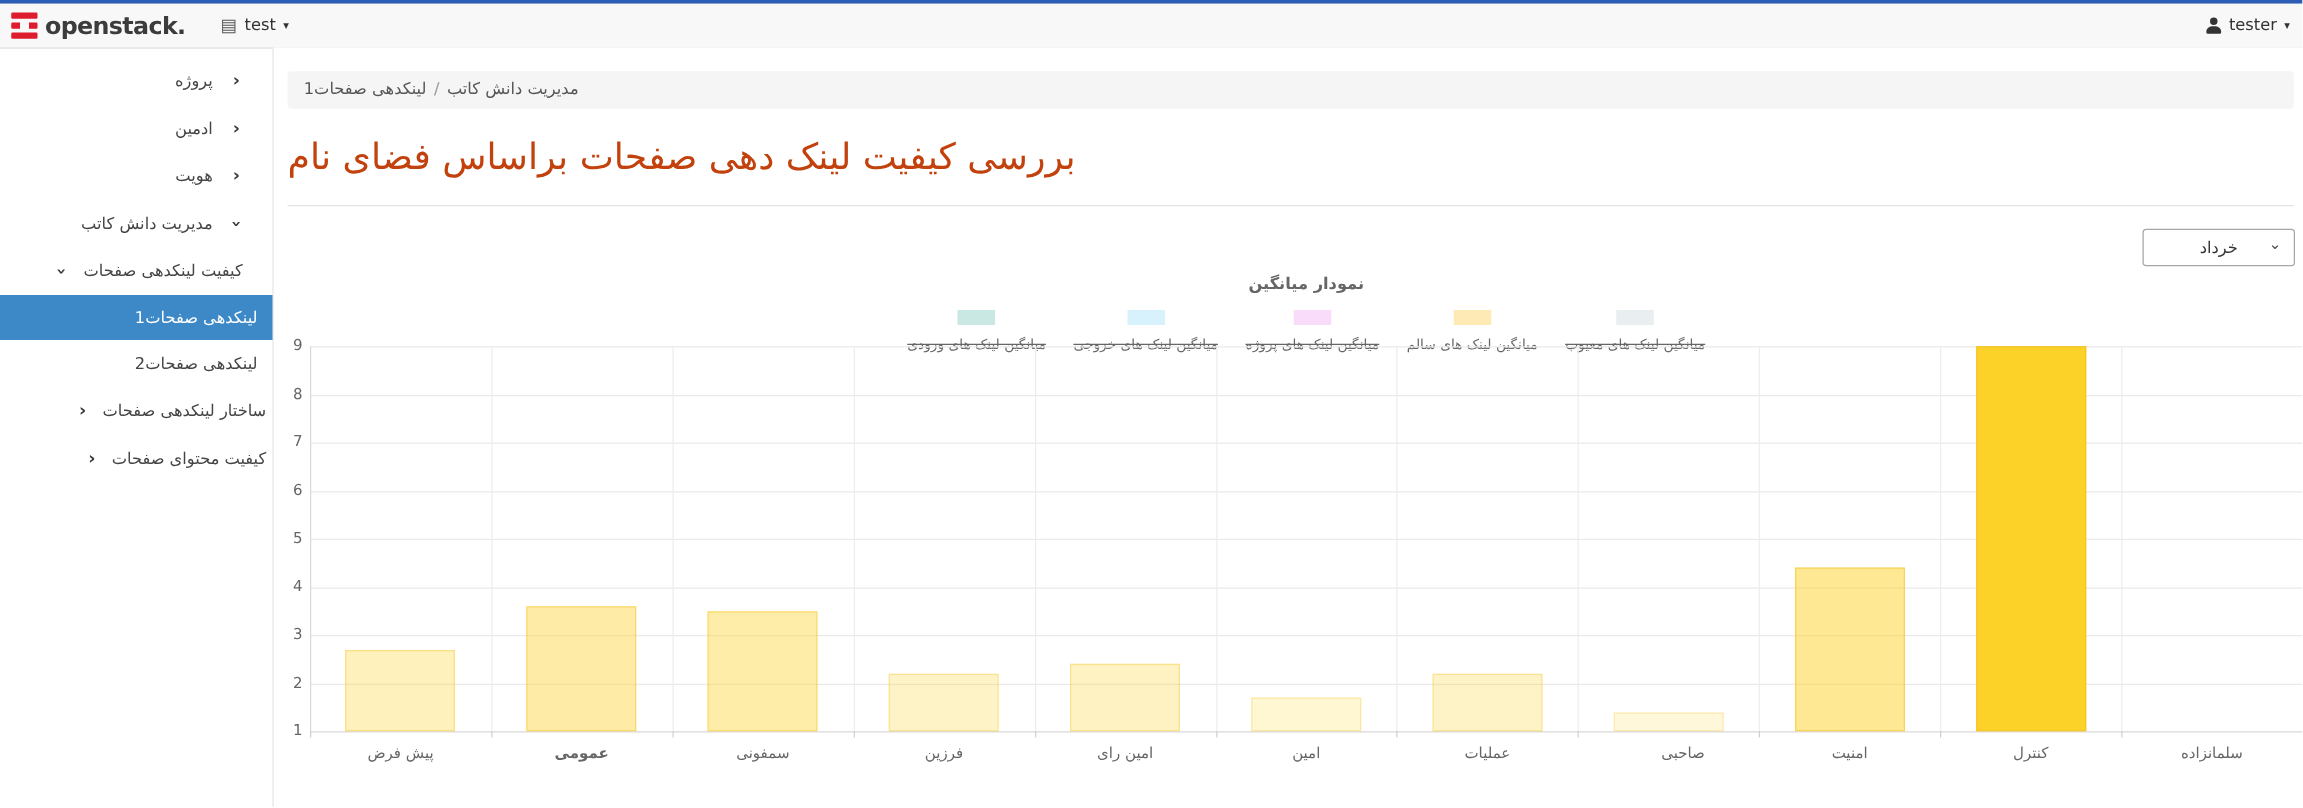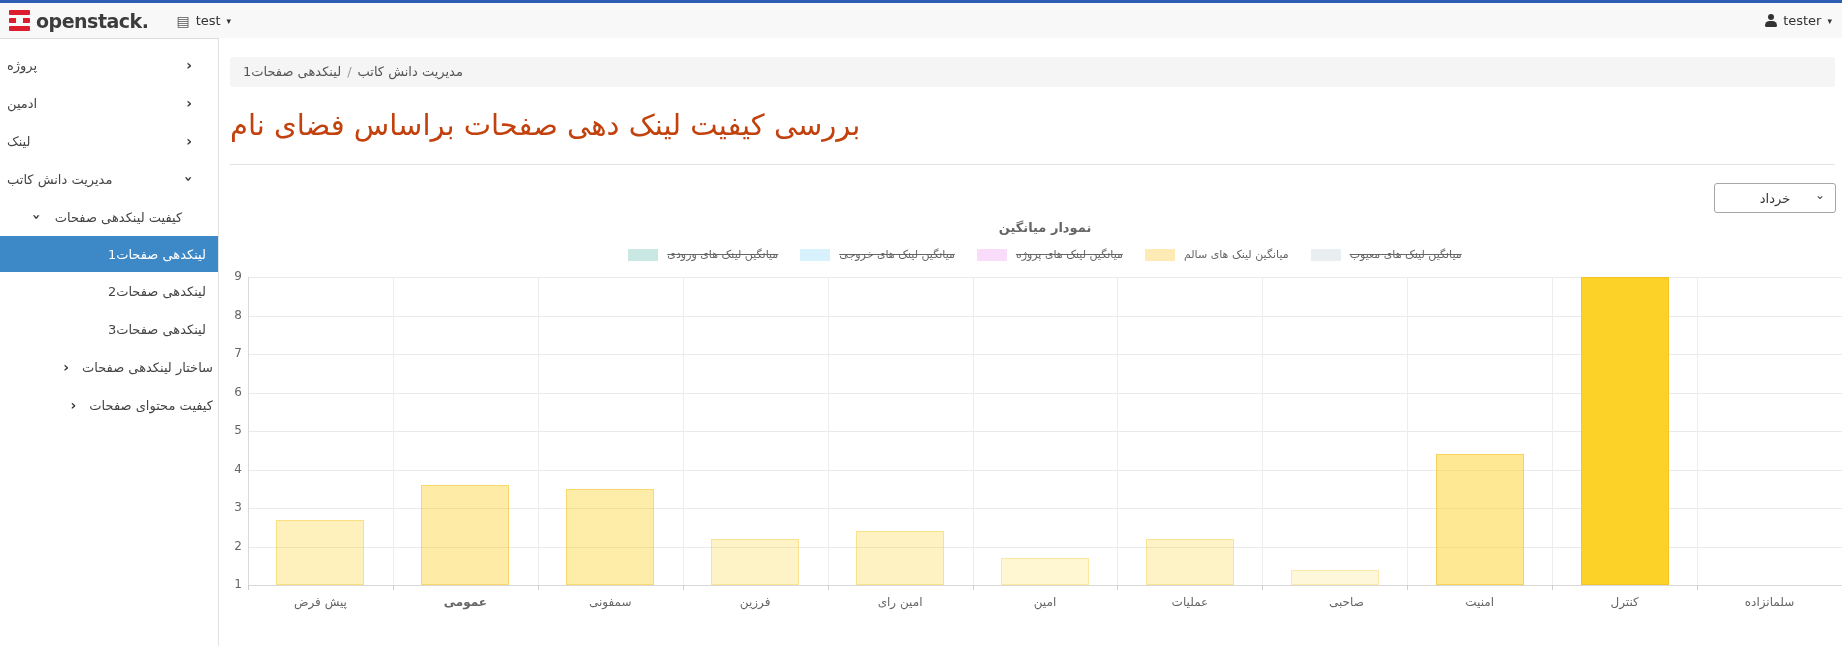--- a/index.html
+++ b/index.html
@@ -27,22 +27,22 @@
   .person-ico i { position:absolute; left:3.5px; top:0; width:6px; height:6px; border-radius:50%; background:#333; }
   .person-ico u { position:absolute; left:0.5px; bottom:0; width:12px; height:6px;
                   border-radius:6px 6px 2px 2px; background:#333; }
 
   
   .sidebar { position:absolute; top:39px; left:0; width:219px; height:607px;
              background:#fff; border-right:1px solid #e2e2e2; padding-top:7px; }
   .side-row { height:38px; display:flex; align-items:center; font-size:13px; color:#444; cursor:pointer; }
   .side-row .chev { font-weight:bold; font-size:14px; color:#3a3a3a; line-height:1; }
   .chev.down { display:inline-block; transform:rotate(90deg); }
-  .lvl1 { padding:0 26px 0 7px; justify-content:space-between; }
-  .lvl2a { padding-left:34px; gap:15px; }
+  .lvl1 { padding:0 26px 0 7px; justify-content:flex-end;gap:16px; }
+  .lvl2a { padding-left:46px; gap:15px; }
   .lvl2b { justify-content:flex-end; padding-right:5px; gap:13px; }
   .lvl3 { justify-content:flex-end; padding-right:12px; }
   .side-row.selected { background:#3d88c6; color:#fff; height:36px; }
 
   
   .main { position:absolute; top:38px; left:219px; width:1623px; height:608px; background:#fff; }
   .breadcrumb { position:absolute; top:19px; left:11px; right:7px; height:30px;
                 background:#f5f5f5; border-radius:3px; line-height:30px;
                 padding:0 13px; font-size:13px; color:#555; text-align:left; direction:rtl; }
   .breadcrumb .sep { color:#9a9a9a; padding:0 6px; }
@@ -54,21 +54,21 @@
   .month-select { position:absolute; top:145px; right:6px; width:122px; height:30px;
                   border:1px solid #a6a6a6; border-radius:3px; background:#fff;
                   display:flex; align-items:center; justify-content:center;
                   font-size:13px; color:#333; direction:rtl; cursor:pointer; }
   .month-select .sel-caret { position:absolute; right:10px; top:4px; font-size:12px; color:#444; }
 
   .chart-title { position:absolute; top:182px; left:29px; width:1594px; text-align:center;
                  font-size:13px; font-weight:bold; color:#666; direction:rtl; }
   .legend { position:absolute; top:210px; left:29px; width:1594px;
             display:flex; justify-content:center; align-items:center; gap:22px; direction:ltr; }
-  .legend-item { display:flex; align-items:center; gap:9px; cursor:pointer; }
+  .legend-item { display:flex; align-items:center; gap:9px; cursor:pointer;flex-direction:column; }
   .legend-swatch { width:30px; height:12px; display:inline-block; }
   .legend-label { font-size:11px; color:#666; direction:rtl; }
   .legend-item.hidden-series .legend-label { text-decoration:line-through; }
 
   .plot { position:absolute; left:29px; top:239px; width:1594px; height:308px; }
   .hgrid { position:absolute; left:0; width:100%; height:0; border-top:1px solid #eaeaea; }
   .hgrid.base { border-top:1px solid #d9d9d9; }
   .vgrid { position:absolute; top:0; width:0; height:100%; border-left:1px solid #ededed; }
   .vgrid.first { border-left:1px solid #d9d9d9; }
   .ytick { position:absolute; right:1600px; width:30px; text-align:right; font-size:12px;
@@ -113,39 +113,36 @@
   <nav class="sidebar">
       <div class="side-row lvl1">
         <span dir="rtl">پروژه</span>
         <span class="chev">›</span>
       </div>
       <div class="side-row lvl1">
         <span dir="rtl">ادمین</span>
         <span class="chev">›</span>
       </div>
       <div class="side-row lvl1">
-        <span dir="rtl">لینک</span>
+        <span dir="rtl">هویت</span>
         <span class="chev">›</span>
       </div>
       <div class="side-row lvl1">
         <span dir="rtl">مدیریت دانش کاتب</span>
         <span class="chev down">›</span>
       </div>
       <div class="side-row lvl2a">
         <span class="chev down">›</span>
         <span dir="rtl">کیفیت لینکدهی صفحات</span>
       </div>
       <div class="side-row lvl3 selected">
         <span dir="rtl">لینکدهی صفحات1</span>
       </div>
       <div class="side-row lvl3">
         <span dir="rtl">لینکدهی صفحات2</span>
-      </div>
-      <div class="side-row lvl3">
-        <span dir="rtl">لینکدهی صفحات3</span>
       </div>
       <div class="side-row lvl2b">
         <span class="chev">›</span>
         <span dir="rtl">ساختار لینکدهی صفحات</span>
       </div>
       <div class="side-row lvl2b">
         <span class="chev">›</span>
         <span dir="rtl">کیفیت محتوای صفحات</span>
       </div>
     </nav>

